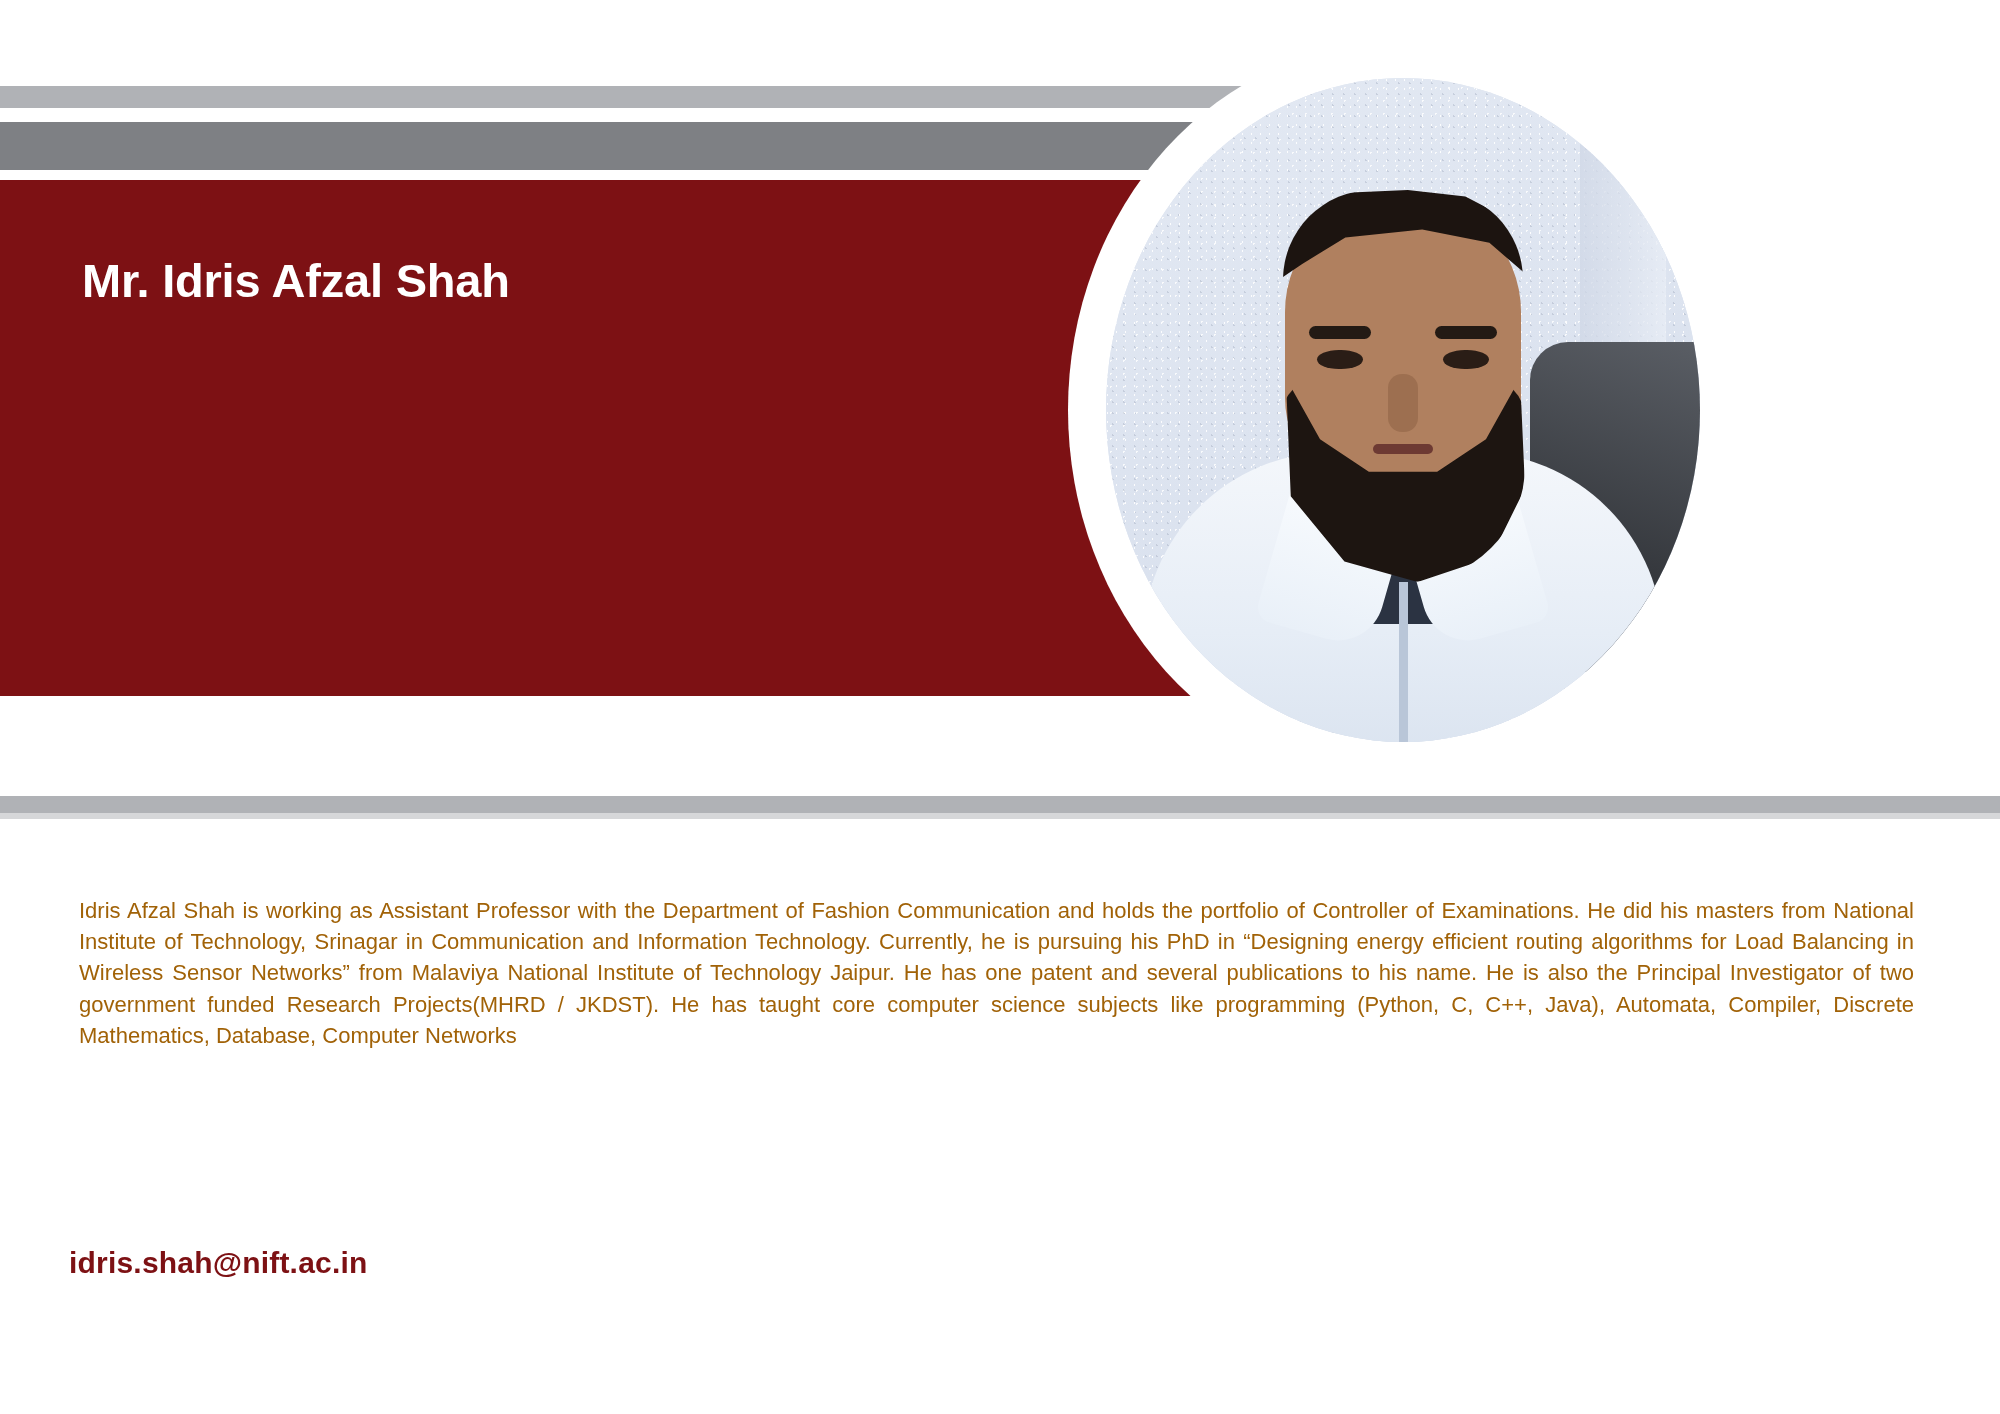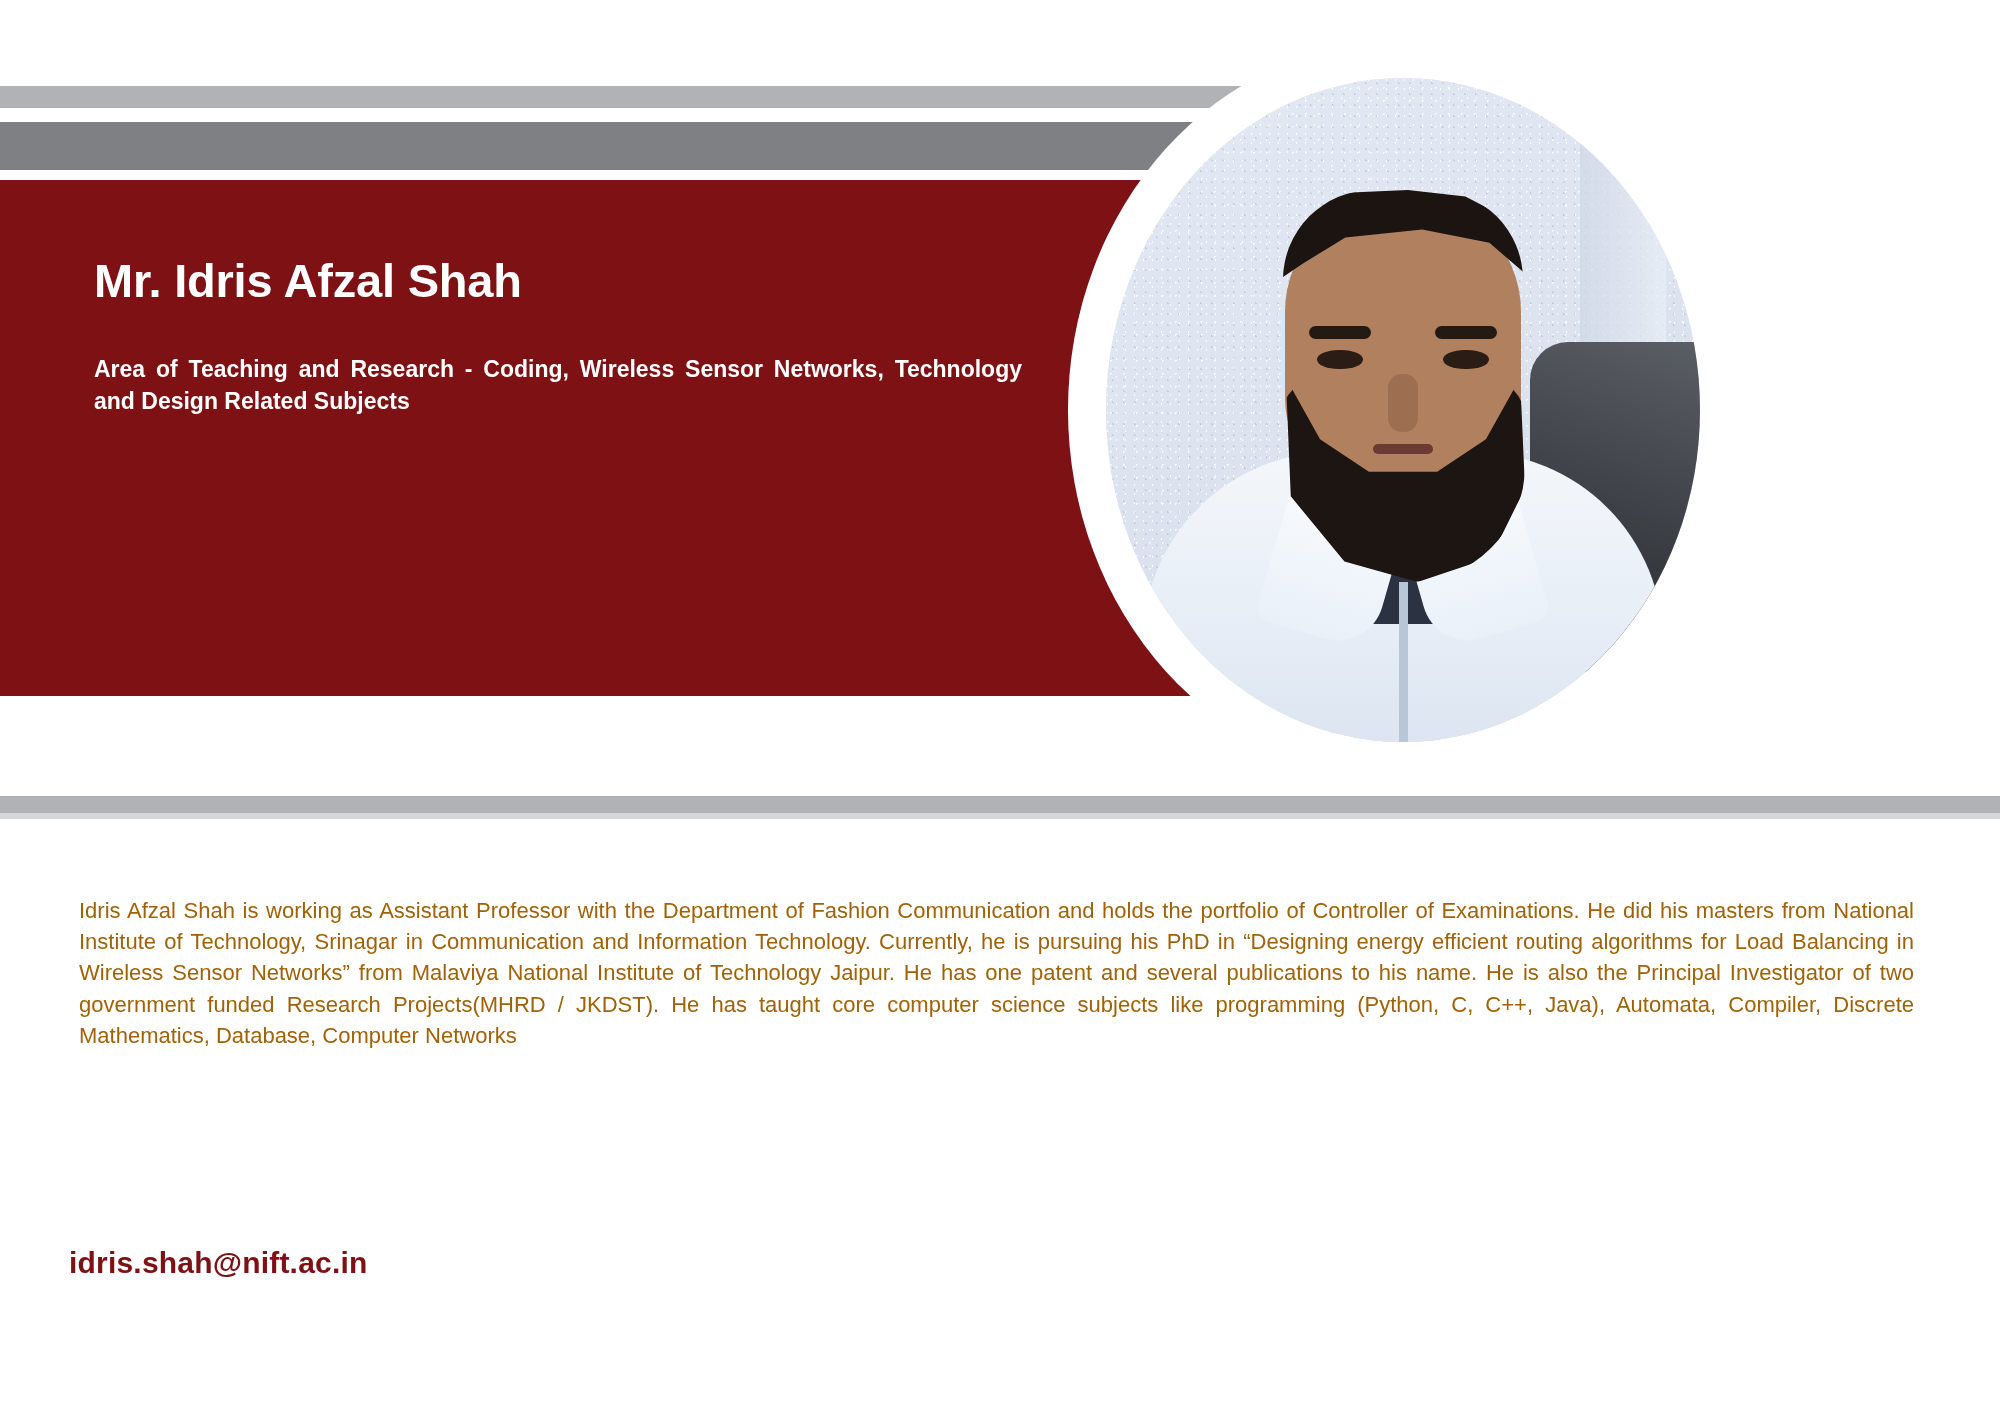--- a/index.html
+++ b/index.html
@@ -44,21 +44,20 @@
     background:#7d1114;
     clip-path:polygon(0 0, 100% 0, calc(100% - 110px) 100%, 0 100%);
   }
 
   
   .hero-text {
     position:absolute;
     left:82px; top:255px;
     width:940px;
     color:#ffffff;
-    margin-left:12px;
   }
   .person-name {
     font-size:47px;
     font-weight:bold;
     letter-spacing:-0.2px;
     line-height:1.1;
   }
   .person-role {
     margin-top:22px;
     font-size:26px;
@@ -258,21 +257,20 @@
 
 <div id="page">
 
   <div class="stripe stripe-light"></div>
   <div class="stripe stripe-dark"></div>
 
   <div class="hero-band"></div>
 
   <div class="hero-text">
     <div class="person-name">Mr. Idris Afzal Shah</div>
-    <div class="person-area">Area of Teaching and Research - Coding, Wireless Sensor Networks, Technology and Design Related Subjects</div>
   </div>
 
   <div class="portrait-frame">
     <div class="portrait-photo">
       <div class="wall"></div>
       <div class="wall-panel"></div>
       <div class="chair"></div>
       <div class="shirt"></div>
       <div class="lanyard-l"></div>
       <div class="lanyard-r"></div>

